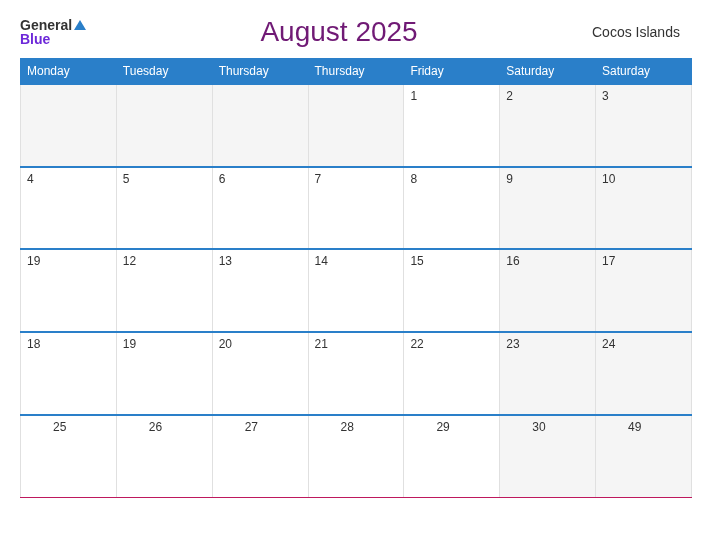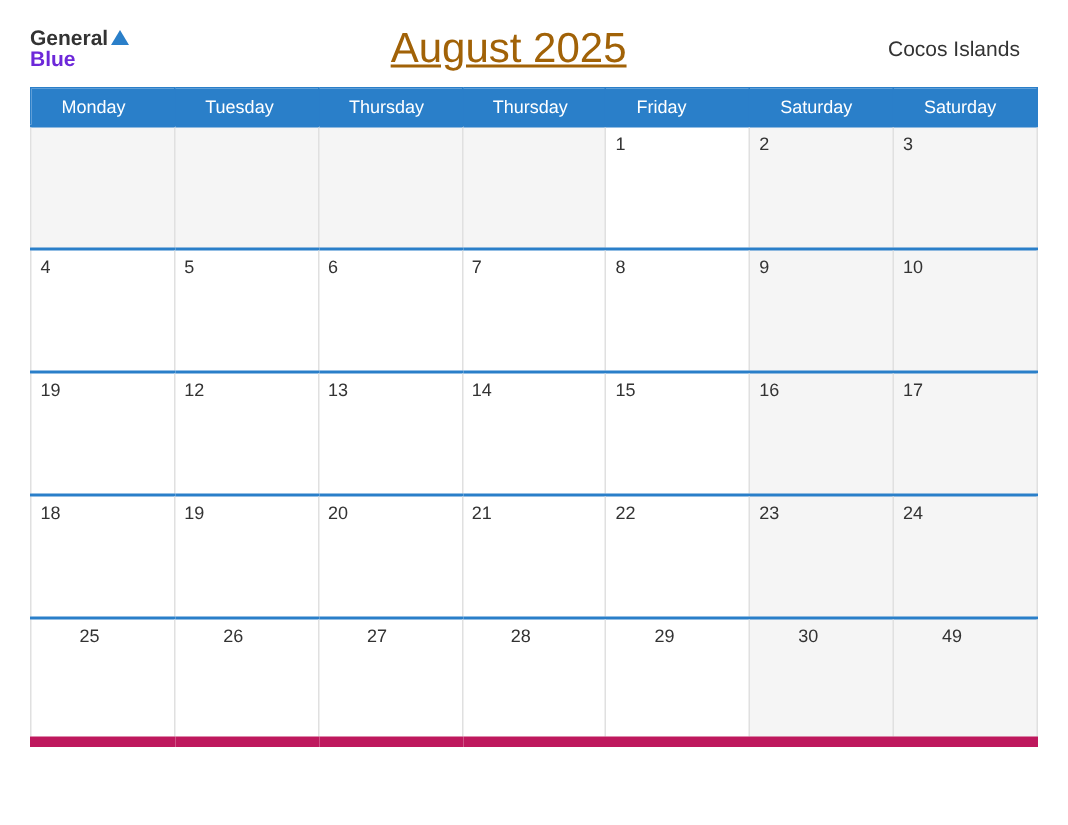--- a/index.html
+++ b/index.html
@@ -50,64 +50,63 @@
       margin-left: 2px;
       vertical-align: middle;
     }
     .logo-row {
       display: flex;
       align-items: center;
     }
     .month-title {
       font-size: 28px;
       font-weight: normal;
-      color: #a16207;
+      color: #701a75;
       text-align: center;
       flex: 1;
-      text-decoration: underline;
     }
     .region {
       font-size: 14px;
       color: #333;
       min-width: 100px;
     }
     .calendar {
       flex: 1;
       border: 1px solid #ccc;
       border-collapse: collapse;
       width: 100%;
       table-layout: fixed;
     }
     .calendar th {
       background-color: #2a7fc9;
       color: #fff;
       font-size: 12px;
       font-weight: normal;
-      padding: 5px 20px;
+      padding: 5px 6px;
       text-align: left;
       border: 1px solid #2a7fc9;
     }
     .calendar td {
       border-top: 2px solid #2a7fc9;
       border-left: 1px solid #e0e0e0;
       border-right: 1px solid #e0e0e0;
       border-bottom: 1px solid #e0e0e0;
       vertical-align: top;
       padding: 4px 6px;
       font-size: 12px;
       color: #333;
       height: 72px;
       background: #fff;
     }
     .calendar td.empty {
       background: #f5f5f5;
       border-top: 2px solid #2a7fc9;
     }
     .calendar tr:last-child td {
-      border-bottom: 7px solid #be185d;
+      border-bottom: 1px solid #be185d;
       padding-left: 32px;
     }
     .calendar td.shade {
       background: #f5f5f5;
     }
     .day-num {
       font-size: 12px;
       color: #333;
     }
   </style>

